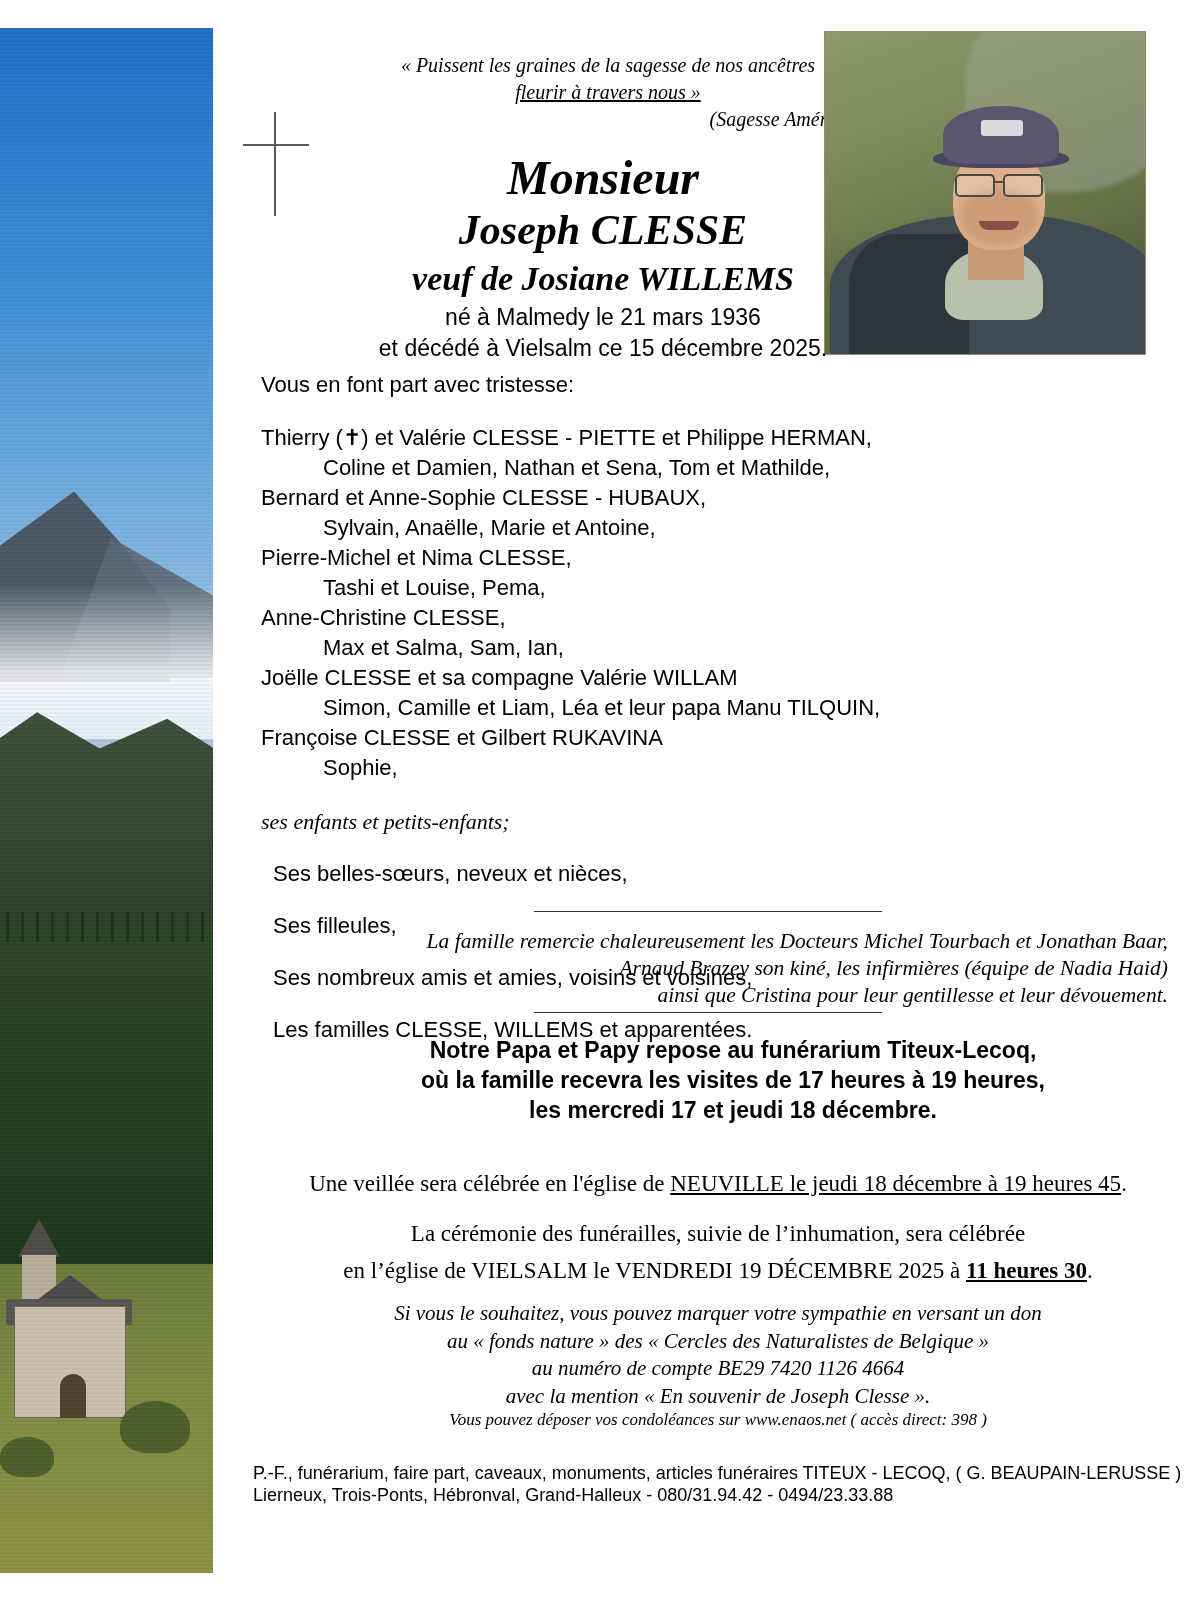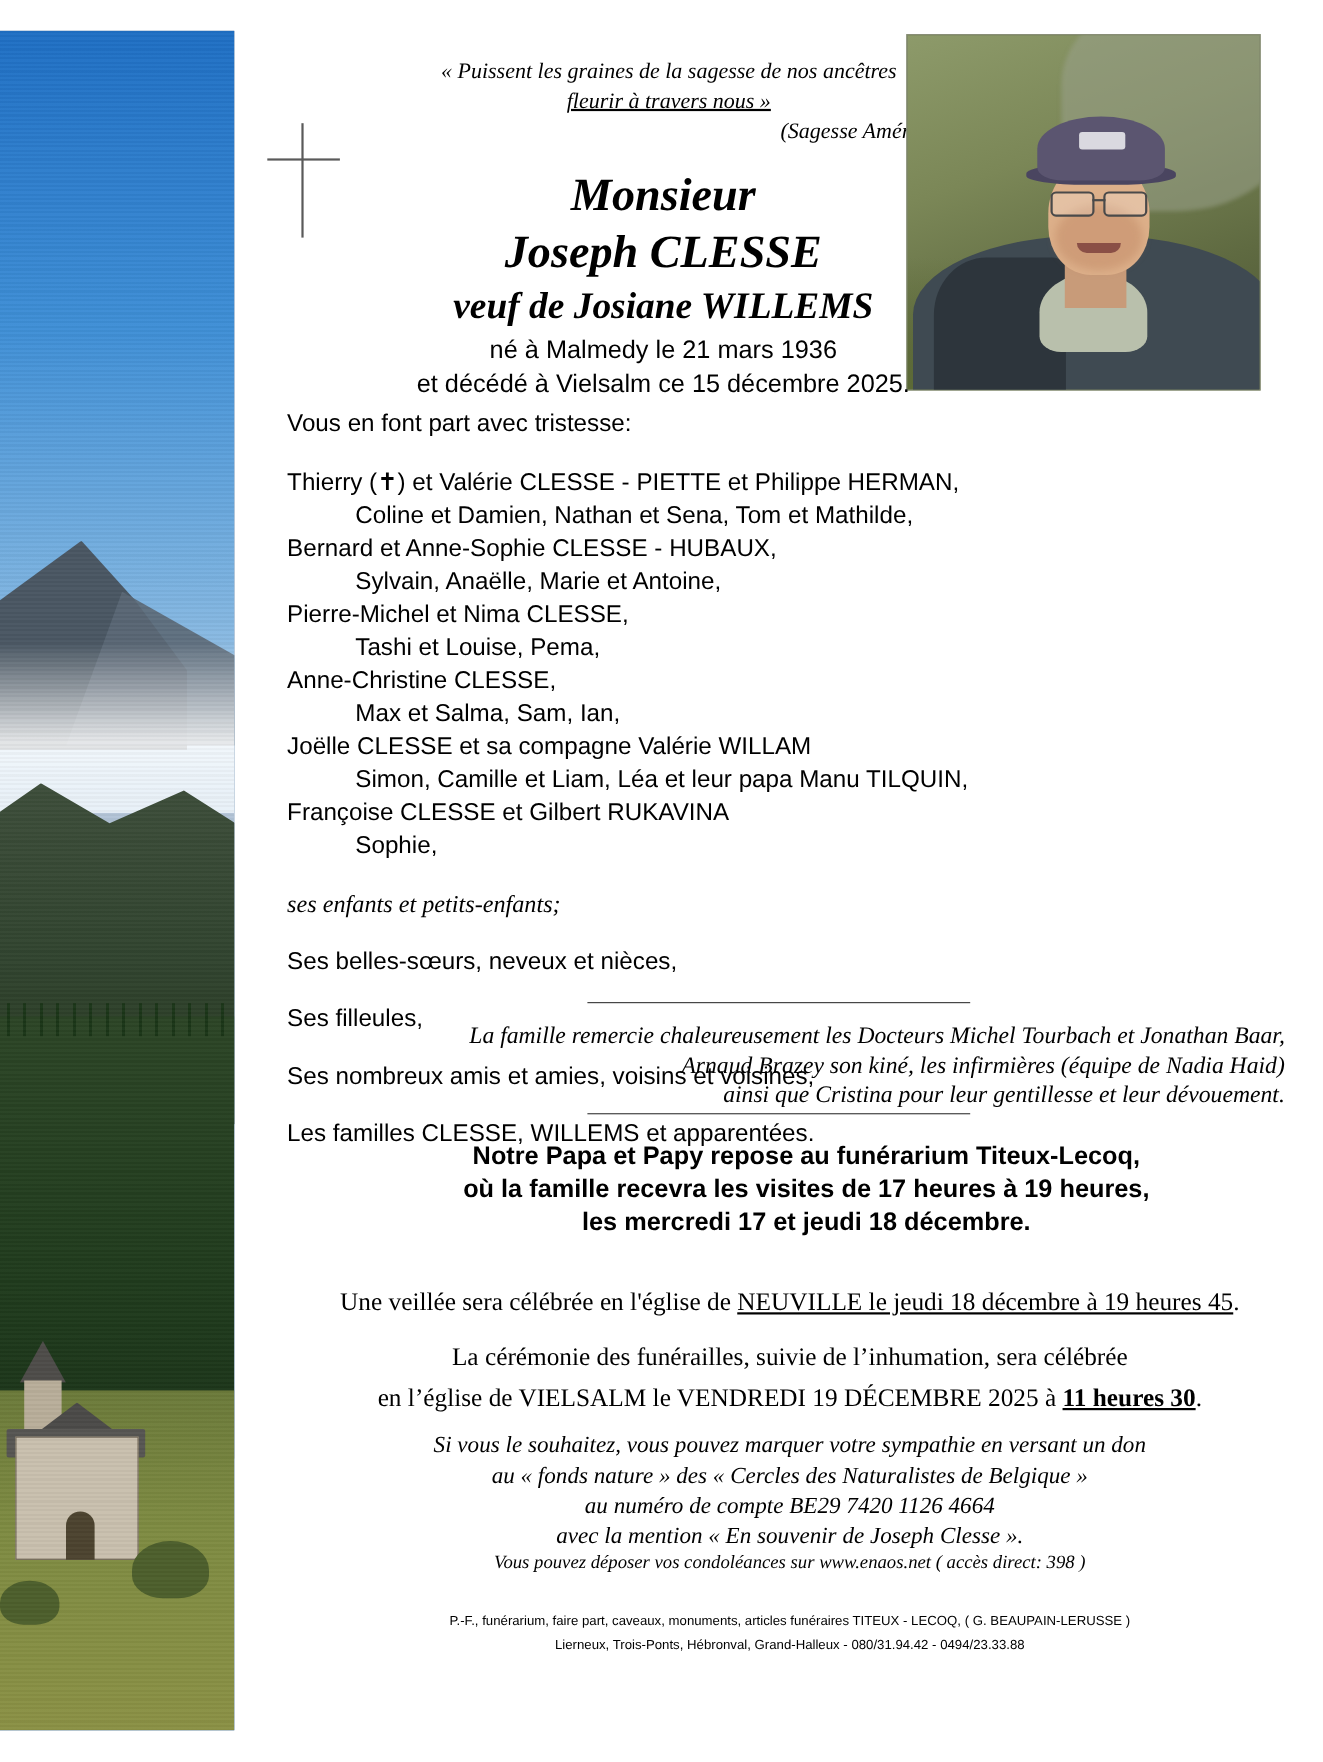--- a/index.html
+++ b/index.html
@@ -317,21 +317,21 @@
 
   .title-block {
     position: absolute;
     left: 60px;
     top: 152px;
     width: 660px;
     text-align: center;
     font-family: "Liberation Serif", serif;
   }
   .t-monsieur {
-    font-size: 42px;
+    font-size: 48px;
     font-weight: bold;
     font-style: italic;
     line-height: 52px;
   }
   .t-name {
     font-size: 42px;
     font-weight: bold;
     font-style: italic;
     line-height: 52px;
   }
@@ -361,21 +361,21 @@
   .fam-line { white-space: pre; }
   .fam-indent { padding-left: 62px; }
   .kids-note {
     font-family: Liberation Serif, serif;
     font-style: italic;
     font-size: 22px;
     text-align: left;
     margin-top: 24px;
     padding-right: 8px;
   }
-  .group-line { margin-top: 22px; }
+  .group-line { margin-top: 22px; margin-left: 12px; }
 
   .rule {
     position: absolute;
     width: 348px;
     height: 1px;
     background: #333;
     left: 50%;
     transform: translateX(-50%);
   }
   .rule-top { top: 911px; }
@@ -450,22 +450,21 @@
     font-family: "Liberation Serif", serif;
     font-style: italic;
     font-size: 17px;
   }
 
   .footer {
     position: absolute;
     left: 40px;
     top: 1462px;
     width: 930px;
-    text-align: center;
-    font-size: 12px;
+    font-size: 18px;
     line-height: 22px;
   }
 </style>
 </head>
 <body>
 
 <div class="left-strip">
   <div class="sky"></div>
   <div class="peak"></div>
   <div class="peak2"></div>

